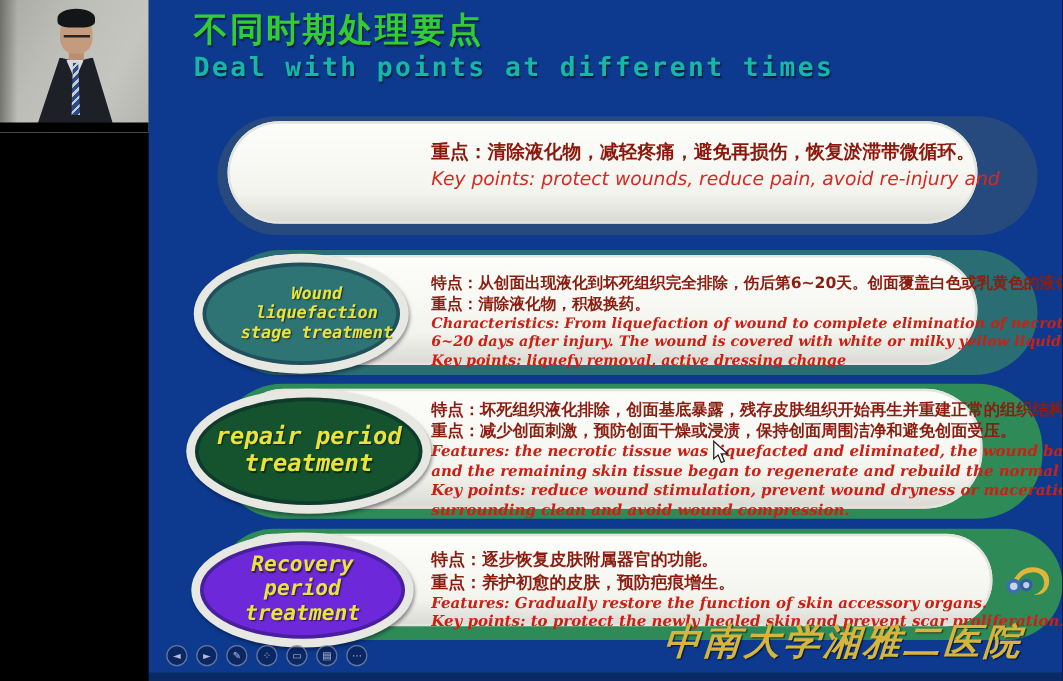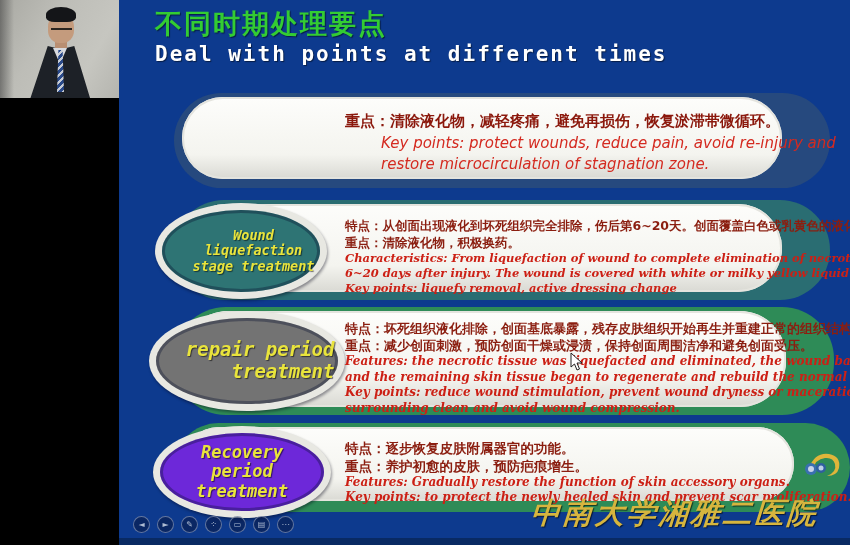--- a/index.html
+++ b/index.html
@@ -32,21 +32,21 @@
 
   
   .slide { position:absolute; left:119px; top:0; width:731px; height:545px;
            background:#0d3a8e; overflow:hidden; }
   .slide-bottom-strip { position:absolute; left:0; top:538px; width:100%; height:7px;
            background:#092a63; }
 
   .title-zh { position:absolute; left:36px; top:6px; font-size:27px; font-weight:bold;
            color:#33cc33; letter-spacing:2px; text-shadow:1px 1px 1px rgba(0,0,0,.5); }
   .title-en { position:absolute; left:36px; top:42px; font-size:21px; font-weight:bold;
-           font-family:"DejaVu Sans Mono", monospace; color:#ffffff; letter-spacing:2px;
+           font-family:"DejaVu Sans Mono", monospace; color:#14b8a6; letter-spacing:2px;
            text-shadow:1px 1px 1px rgba(0,0,0,.5); }
 
   .capsule { position:absolute; left:55px; border-radius:52px; }
   .cap1 { top:93px;  width:656px; height:95px;  background:#26497e; }
   .cap2 { top:200px; width:656px; height:100px; background:#2a6d72; }
   .cap3 { top:307px; width:660px; height:108px; background:#2e8b57; }
   .cap4 { top:423px; width:676px; height:89px;  background:#2e8b57; border-radius:46px; }
   .pill-white { position:absolute; left:8px; top:4px; border-radius:46px;
            background:linear-gradient(180deg,#fdfdfb 0%, #f4f4ef 70%, #d9d9d3 100%);
            box-shadow:inset 0 0 0 2px #e4e4de; }
@@ -62,32 +62,32 @@
           display:flex; align-items:center; justify-content:center; text-align:center; }
   .oval-label { font-family:"DejaVu Sans Mono", monospace; font-weight:bold; font-style:italic;
           color:#e9e43c; text-shadow:1px 1px 1px rgba(0,0,0,.55); line-height:1.15; }
   .oval1 { left:36px; top:96px;  width:172px; height:90px; }
   .oval1 .oval-inner { background:#2b5374; }
   .oval1 .oval-label { font-size:13px; width:110px; }
   .oval2 { left:36px; top:203px; width:172px; height:96px; }
   .oval2 .oval-inner { background:#2e7474; }
   .oval2 .oval-label { font-size:13.5px; width:122px;margin-left:25px; }
   .oval3 { left:30px; top:311px; width:196px; height:100px; }
-  .oval3 .oval-inner { background:#737373;text-align:right; }
+  .oval3 .oval-inner { background:#14532d; }
   .oval3 .oval-label { font-size:19px; width:175px; }
   .oval4 { left:34px; top:426px; width:178px; height:92px; }
   .oval4 .oval-inner { background:#6d28d9; }
   .oval4 .oval-label { font-size:17px; width:120px; }
 
   .textblock { position:absolute; left:226px; white-space:nowrap; }
   .zh { font-weight:bold; color:#8b1e10; }
   .en { font-weight:bold; font-style:italic; font-family:"DejaVu Serif", serif; color:#cc2015; }
   .tb1 { top:110px; }
   .tb1 .zh { font-size:15px; line-height:23px; color:#8b180c; }
-  .tb1 .en { font-size:15px; line-height:21px; font-family:"DejaVu Sans", sans-serif; font-weight:normal; color:#d42a20;margin-left:36px; }
+  .tb1 .en { font-size:15px; line-height:21px; font-family:"DejaVu Sans", sans-serif; font-weight:normal; color:#d42a20; }
   .tb2 { top:217px; }
   .tb2 .zh { font-size:12.5px; line-height:17px; }
   .tb2 .en { font-size:11.5px; line-height:15px; }
   .tb3 { top:320px; }
   .tb3 .zh { font-size:13px; line-height:17px; }
   .tb3 .en { font-size:12px; line-height:15.5px; }
   .tb4 { top:440px; }
   .tb4 .zh { font-size:13.5px; line-height:17.5px; }
   .tb4 .en { font-size:12px; line-height:15px; }
 
@@ -128,21 +128,20 @@
 
     <div class="title-zh">不同时期处理要点</div>
     <div class="title-en">Deal with points at different times</div>
 
     <div class="capsule cap1">
       <div class="pill-white"></div>
     </div>
     <div class="textblock tb1">
       <div class="zh">重点：清除液化物，减轻疼痛，避免再损伤，恢复淤滞带微循环。</div>
       <div class="en">Key points: protect wounds, reduce pain, avoid re-injury and</div>
-      <div class="en">restore microcirculation of stagnation zone.</div>
     </div>
 
     <div class="capsule cap2">
       <div class="pill-white"></div>
     </div>
     <div class="oval oval2">
       <div class="oval-inner">
         <span class="oval-label">Wound liquefaction stage treatment</span>
       </div>
     </div>

